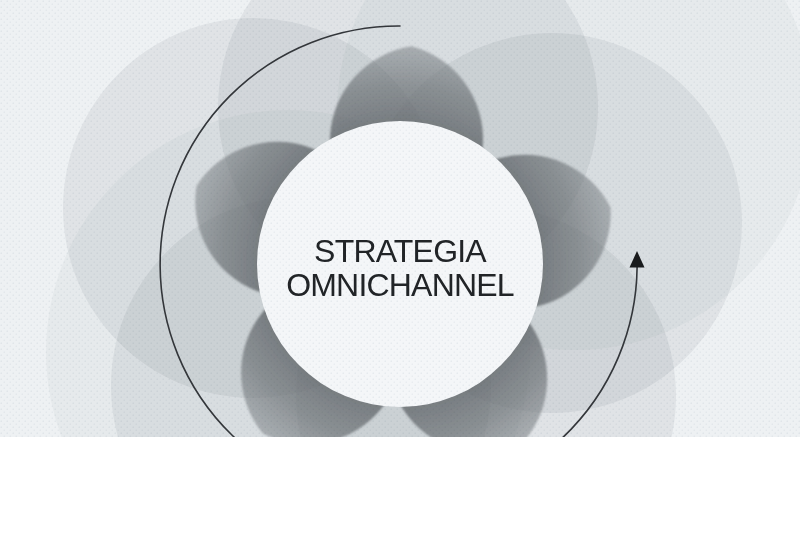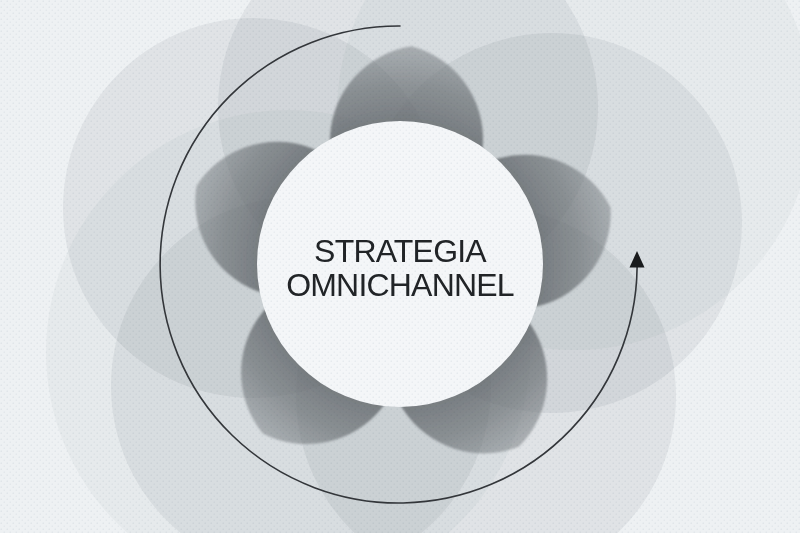--- a/index.html
+++ b/index.html
@@ -1,18 +1,18 @@
 <!DOCTYPE html>
 <html><head>
 <meta charset="utf-8">
 <style>
   html,body{margin:0;padding:0;background:#ffffff;}
   .stage{
     position:relative;
-    width:800px;height:533px;
+    width:800px;height:437px;
     overflow:hidden;
     font-family:"Liberation Sans",sans-serif;
   }
   .ml{mix-blend-mode:multiply;}
   .title-text{
     font-family:"Liberation Sans",sans-serif;
     font-size:32px;
     font-weight:400;
     letter-spacing:-0.8px;
     fill:#212427;

